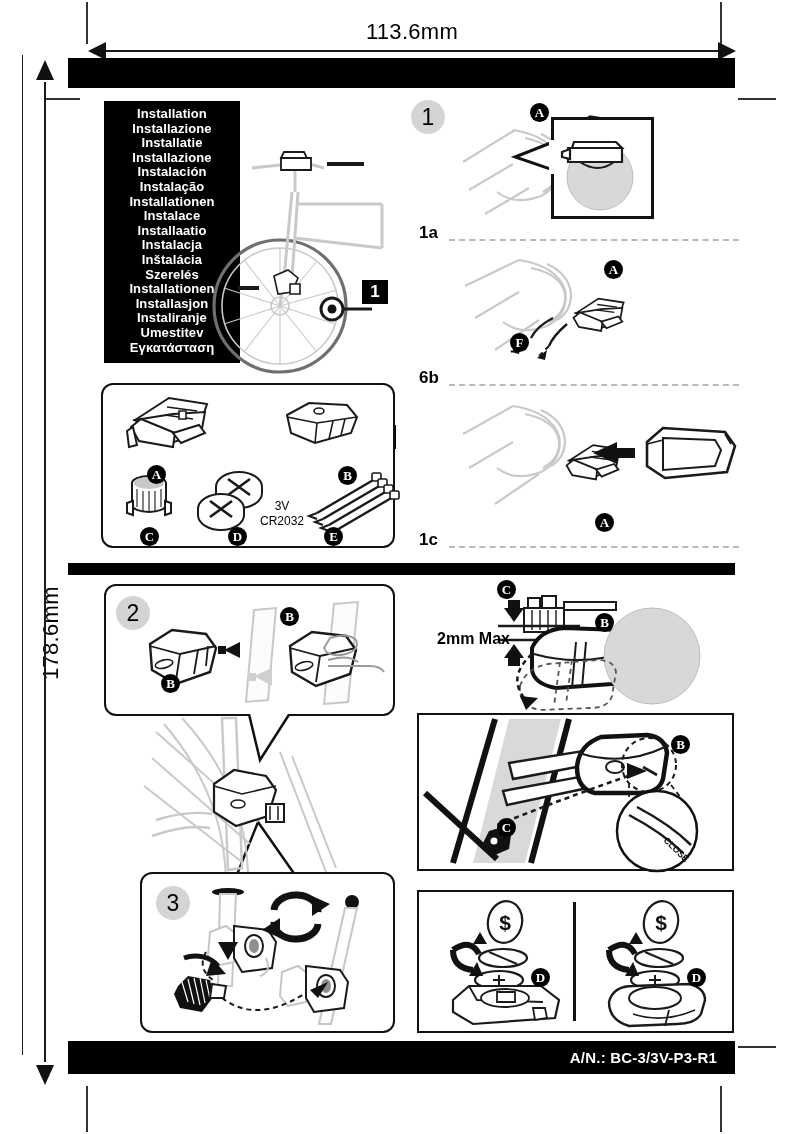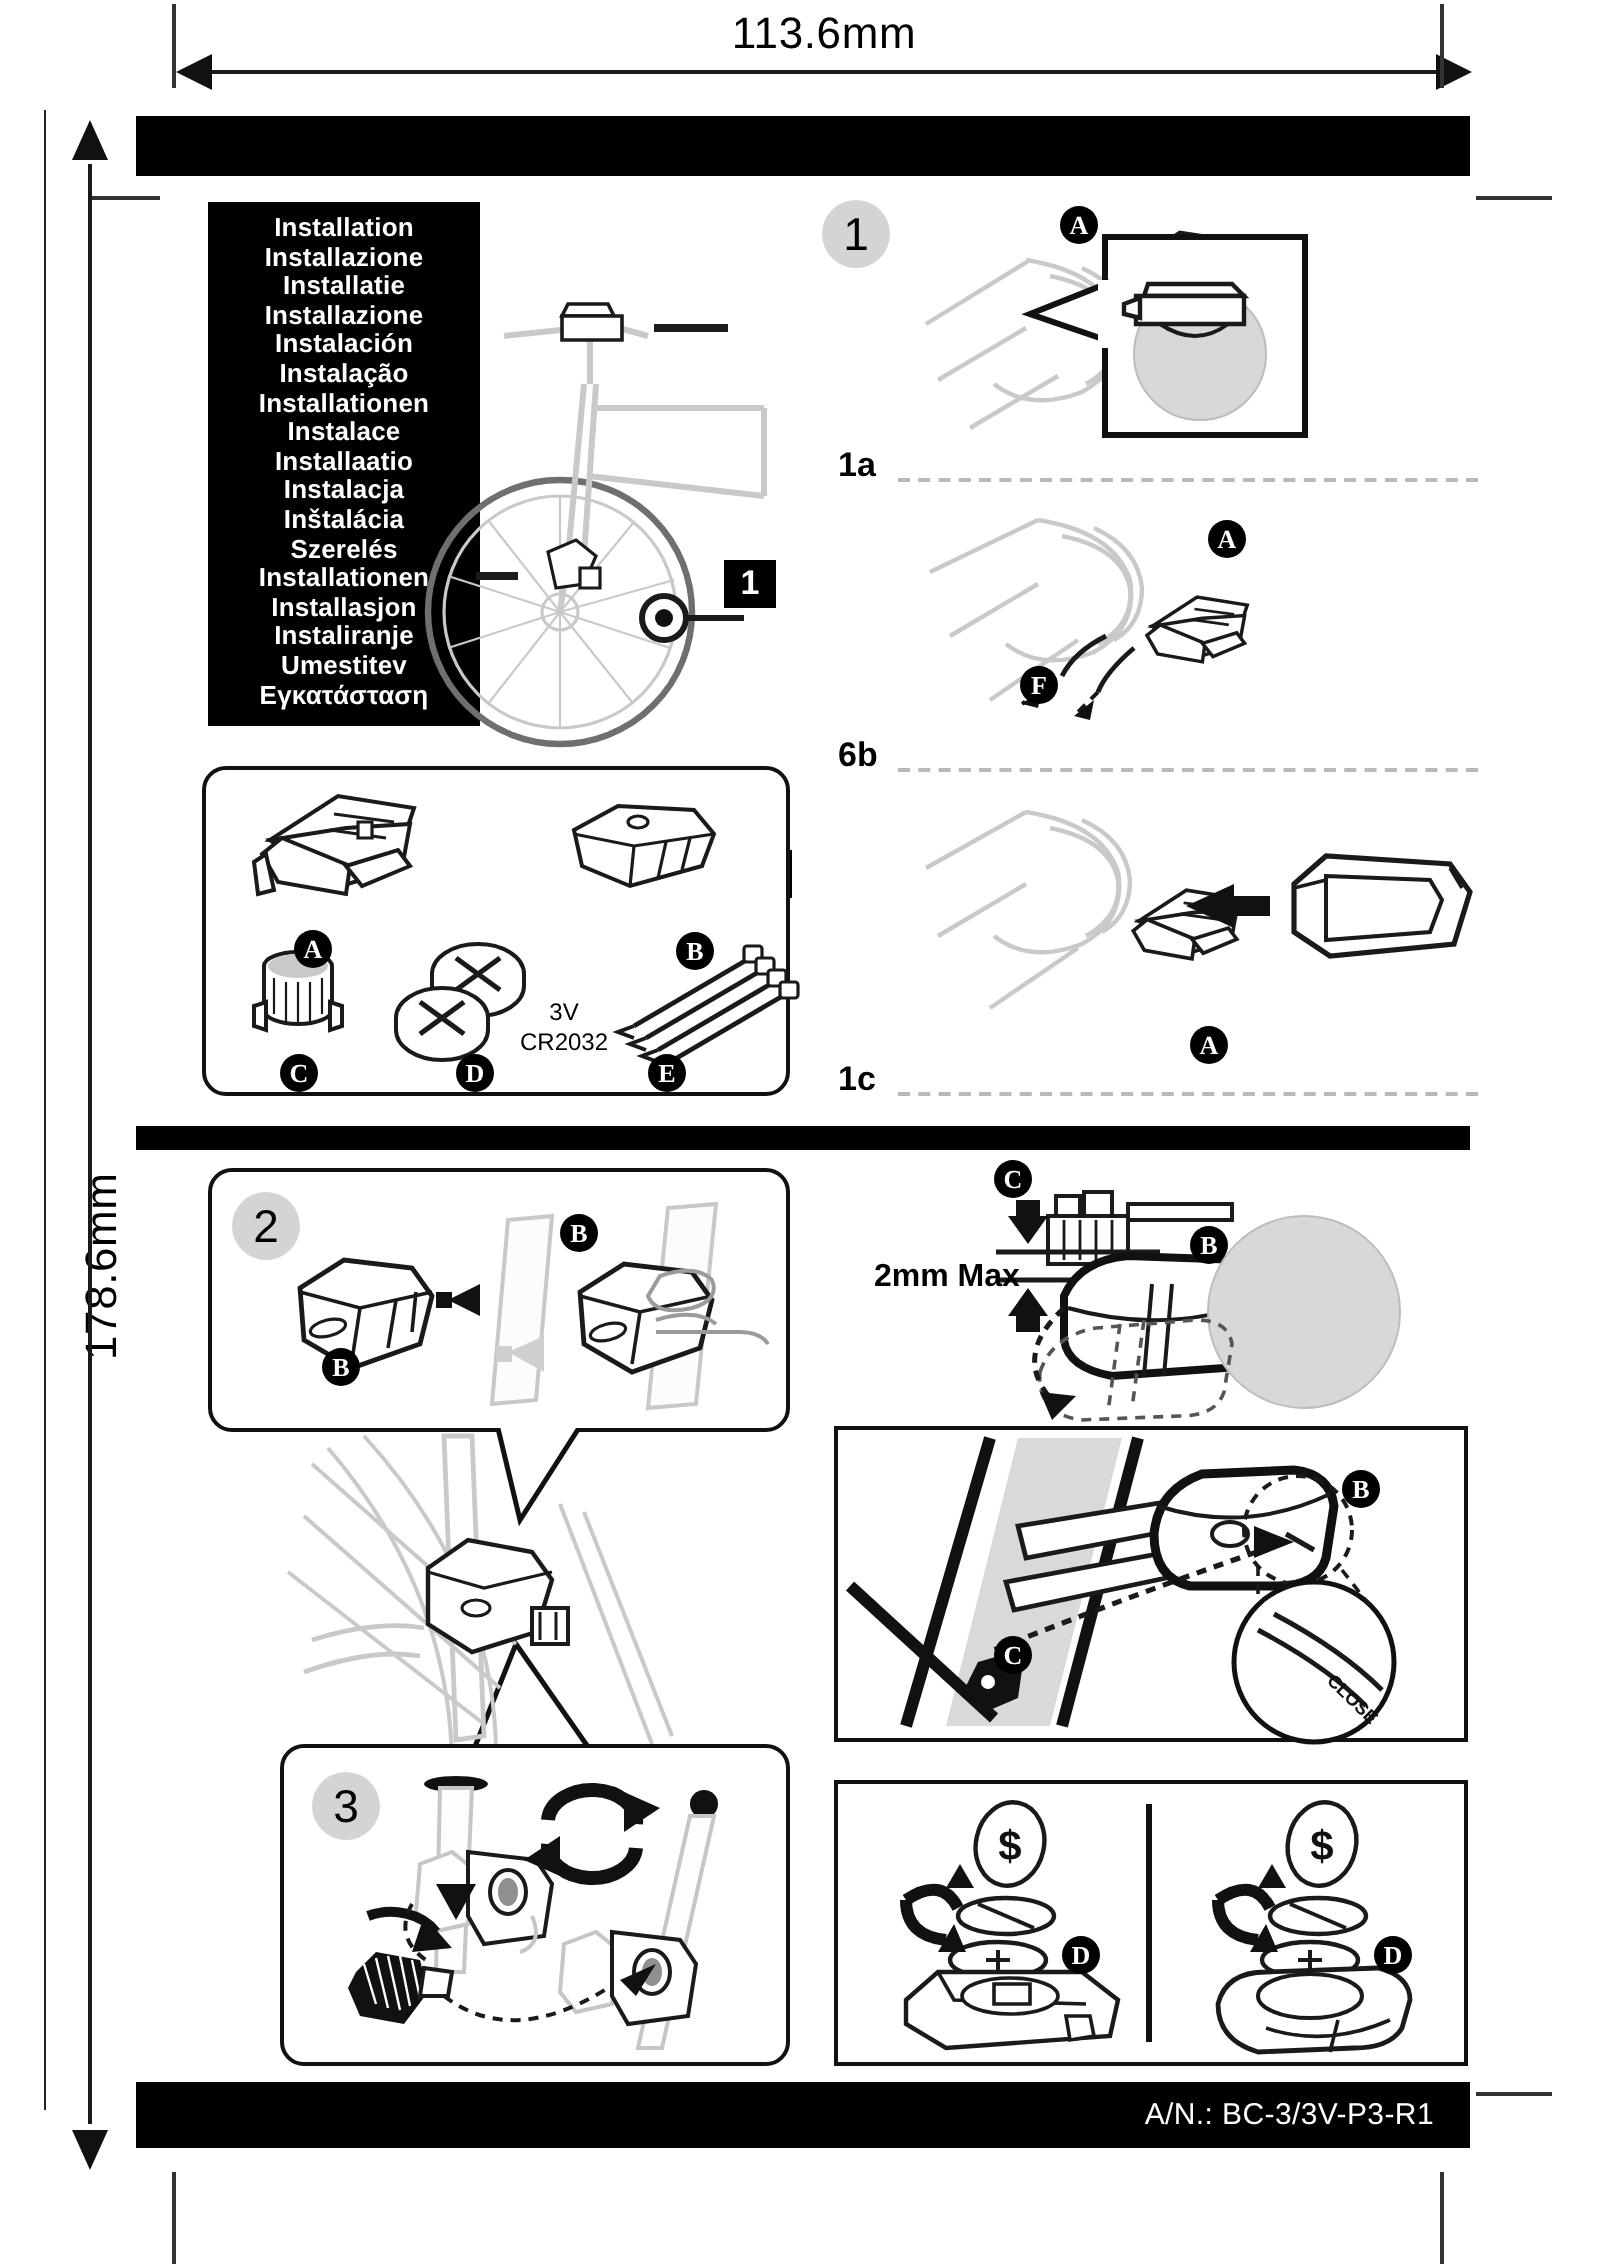--- a/index.html
+++ b/index.html
@@ -41,37 +41,37 @@
          justify-content:center;font-size:17px;font-weight:bold;
          width:26px;height:24px;}
   .circmark{border:4px solid #000;border-radius:50%;background:transparent;}
 
   
   .sublabel{font-size:17px;font-weight:bold;}
   .dashrule{border-top:2px dashed #b9b9b9;}
   .smalllabel{font-size:16px;font-weight:bold;}
 
   
-  .footer-an{color:#fff;font-size:15px;font-weight:normal;letter-spacing:.2px;}
+  .footer-an{color:#fff;font-size:15px;font-weight:bold;letter-spacing:.2px;}
 
   
   svg{display:block;overflow:visible;}
   .ln{fill:none;stroke:#1a1a1a;}
   .lnlite{fill:none;stroke:#c9c9c9;stroke-width:1.6;}
   .lnmid{fill:none;stroke:#9a9a9a;stroke-width:1.6;}
   .fillw{fill:#fff;stroke:#1a1a1a;}
   .fillg{fill:#d8d8d8;stroke:#bdbdbd;}
   .fillgy{fill:#c9c9c9;stroke:none;}
   .fillblk{fill:#111;stroke:none;}
   .dash{stroke-dasharray:5 4;}
 </style>
 </head>
 <body>
 
-<div class="abs" style="left:88px;top:4px;width:648px;height:40px;">
+<div class="abs" style="left:88px;top:19px;width:648px;height:40px;">
   <div class="abs dimtext-h" style="left:50%;top:0px;transform:translateX(-50%);">113.6mm</div>
   <div class="abs dimline-h" style="left:8px;top:31px;width:632px;"></div>
   <svg class="abs" style="left:0px;top:20px;" width="22" height="24">
     <polygon class="fillblk" points="0,12 18,3 18,21"></polygon>
   </svg>
   <svg class="abs" style="left:626px;top:20px;" width="22" height="24">
     <polygon class="fillblk" points="22,12 4,3 4,21"></polygon>
   </svg>
 </div>
 

